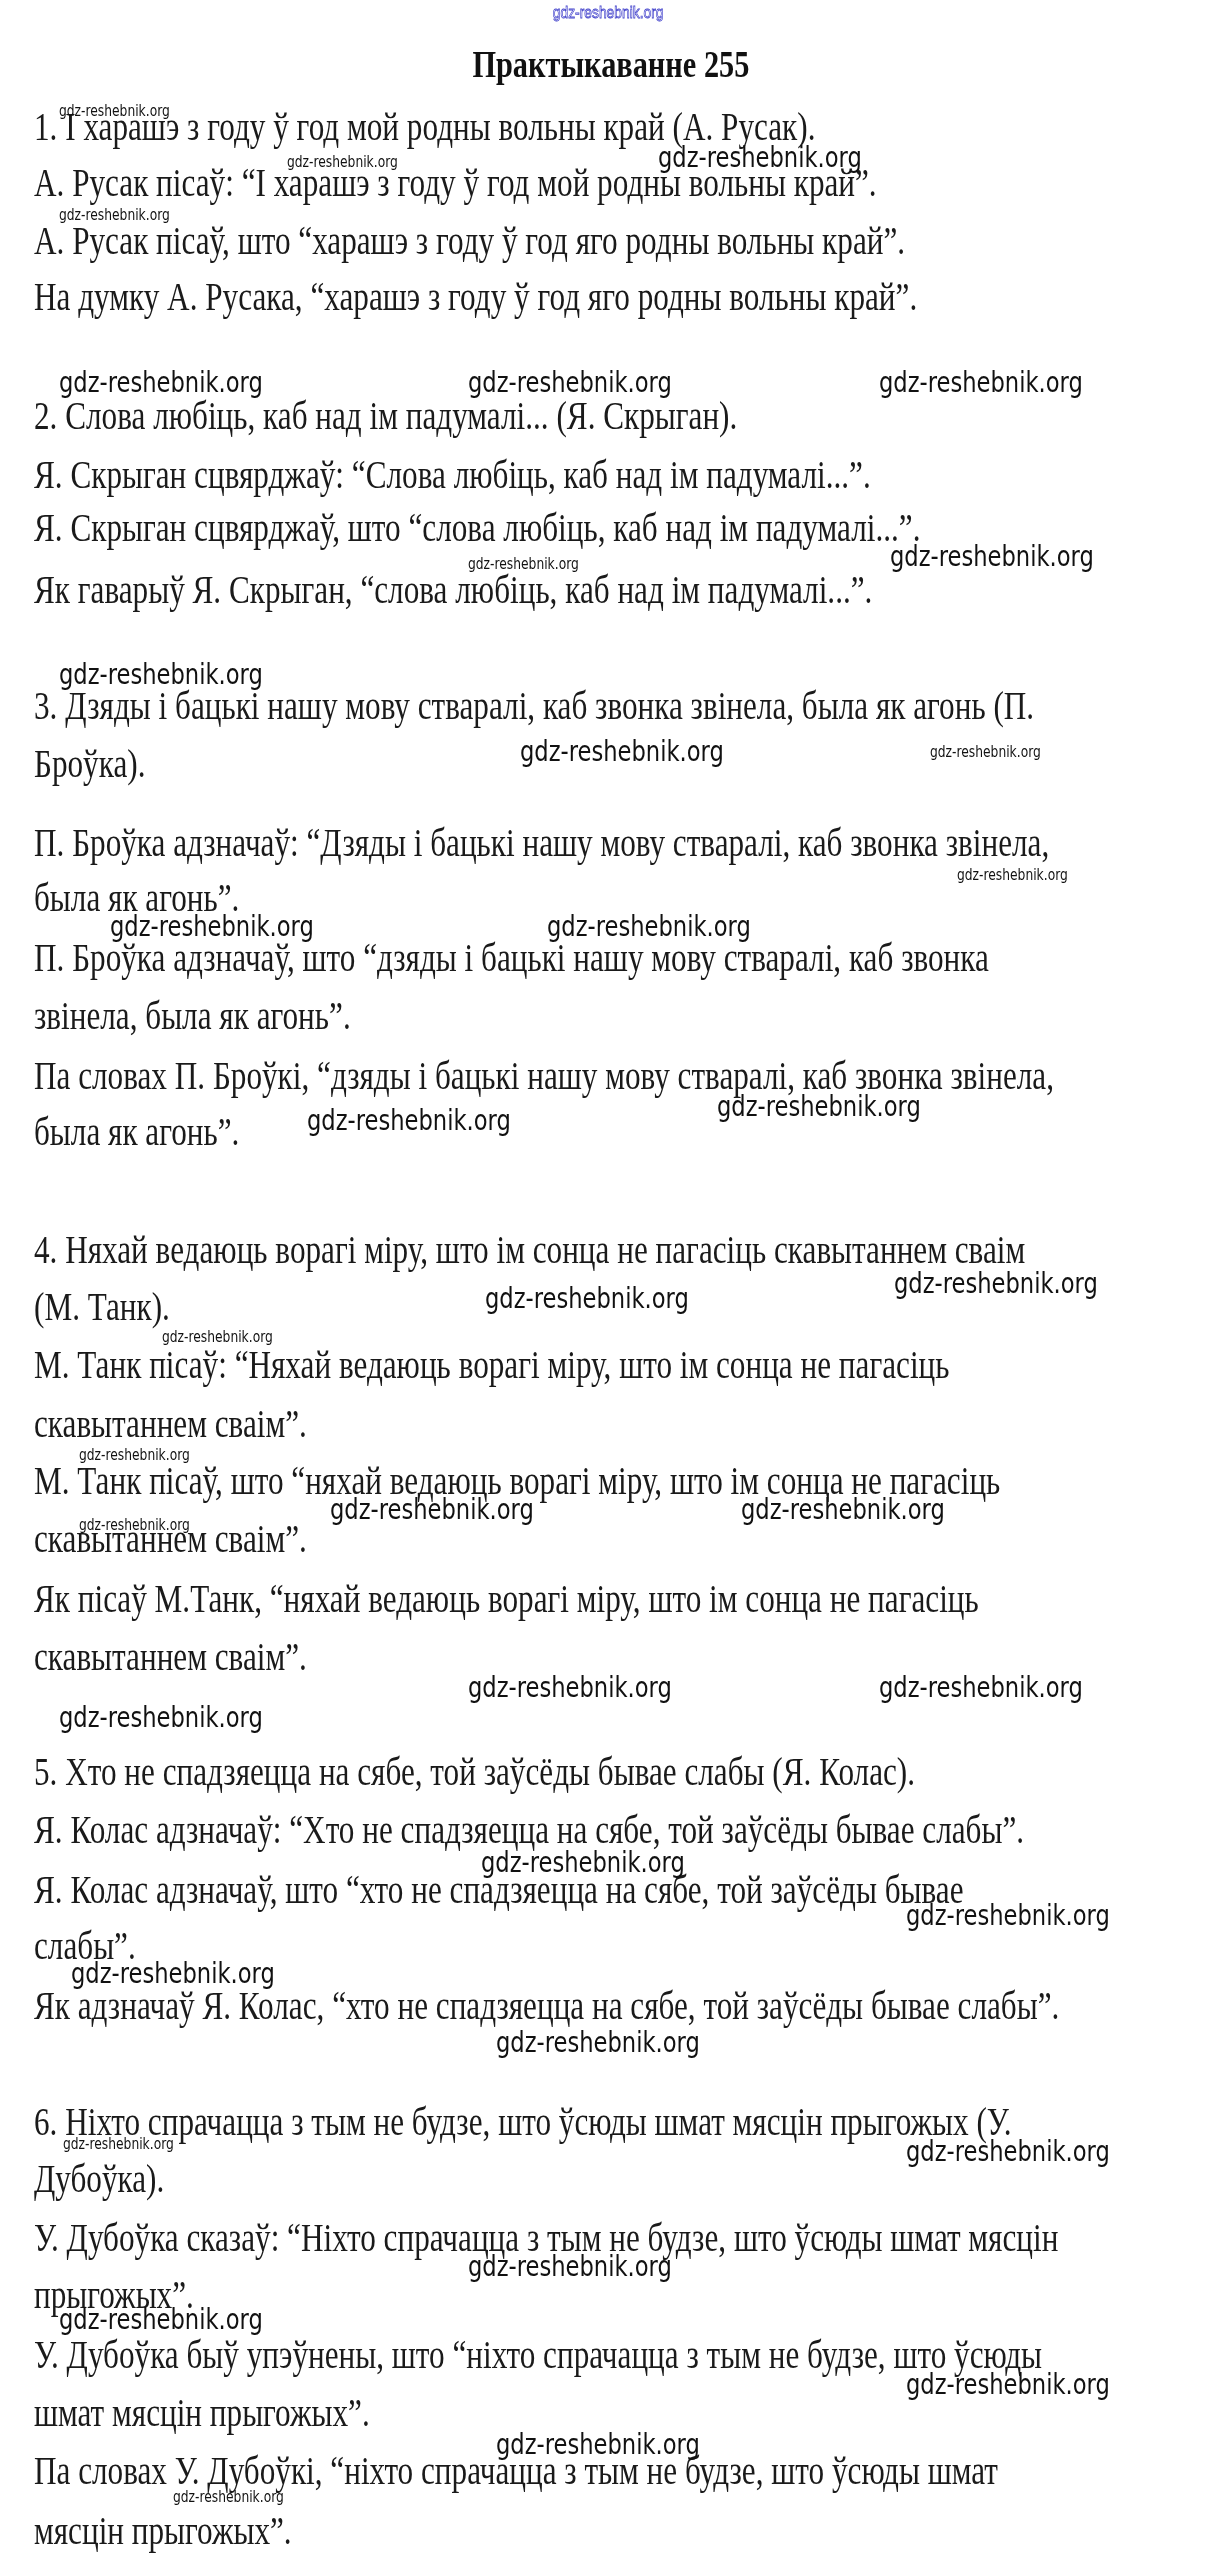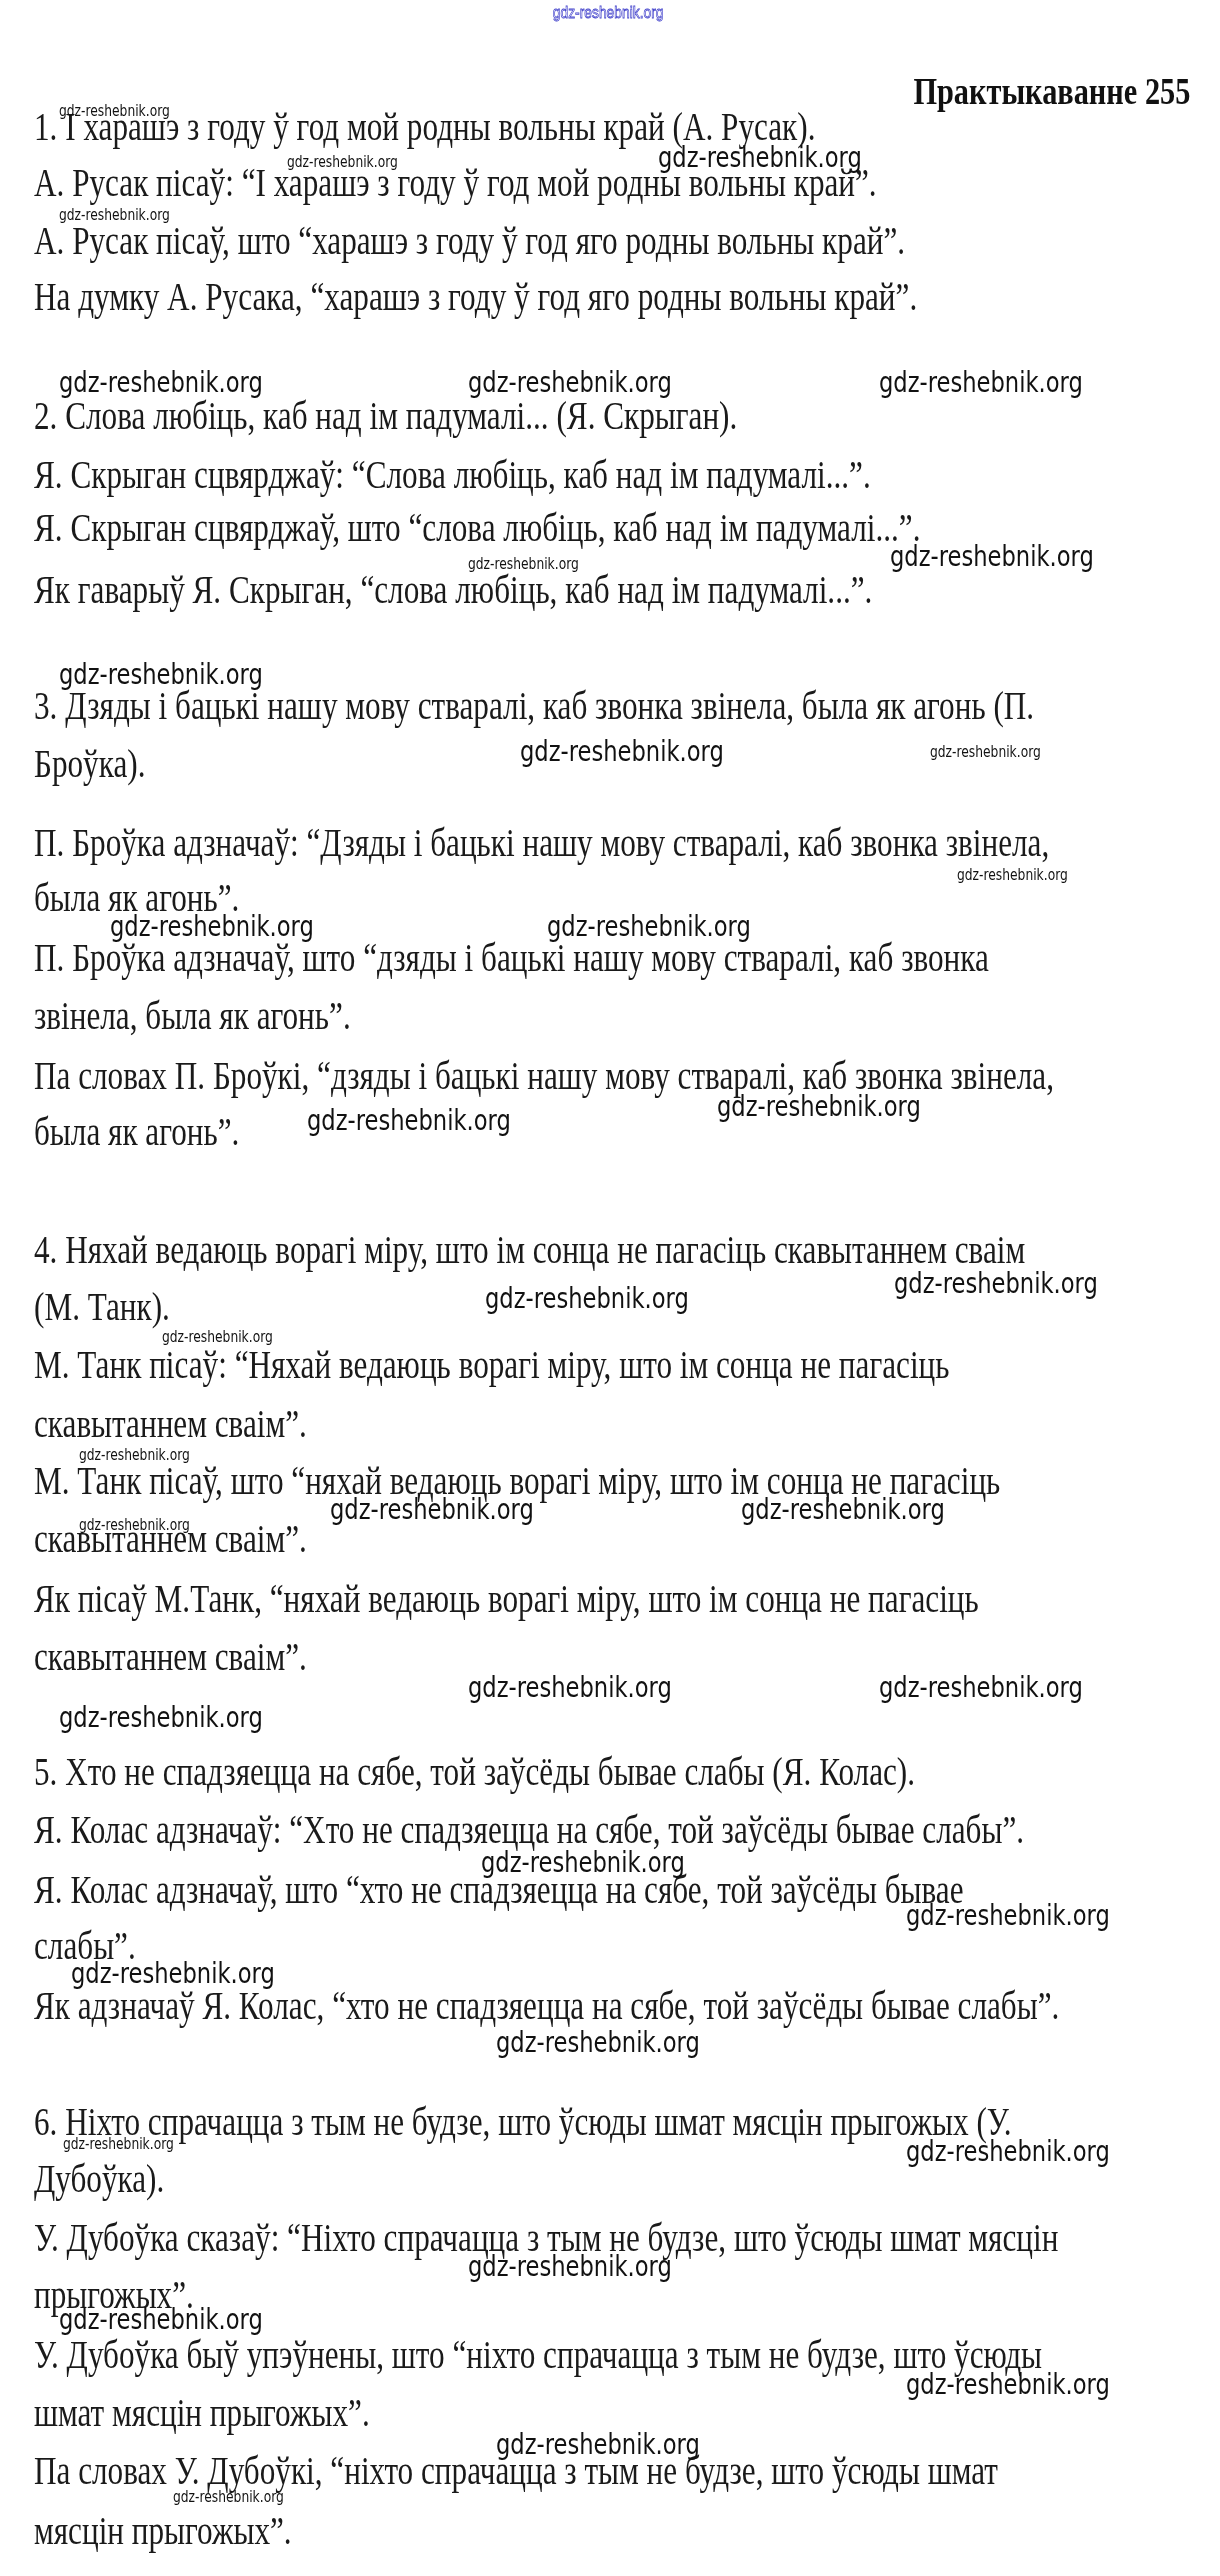--- a/index.html
+++ b/index.html
@@ -5,25 +5,24 @@
   html, body { margin: 0; padding: 0; background: #ffffff; }
   body { width: 1221px; height: 2576px; position: relative; overflow: hidden; }
   .page { position: absolute; left: 0; top: 0; width: 1221px; height: 2576px; background: #ffffff; }
   .line {
     position: absolute; left: 34px; white-space: nowrap;
     font-family: "Liberation Serif", "DejaVu Serif", serif;
     font-size: 39px; line-height: 42px; color: #1a1a1a;
     transform-origin: 0 50%; transform: scaleX(0.80);
   }
   .title {
-    position: absolute; left: 0; width: 1221px; text-align: right;
+    position: absolute; left: 0; width: 1221px; text-align: center;
     font-family: "Liberation Serif", "DejaVu Serif", serif;
     font-weight: bold; font-size: 37px; line-height: 42px; color: #111;
     top: 44px;
-    margin-top: 27px;
   }
   .title span { display: inline-block; transform: scaleX(0.82); }
   .wm {
     position: absolute; white-space: nowrap;
     font-family: "DejaVu Sans", "Liberation Sans", sans-serif;
     color: #111; transform-origin: 0 50%;
   }
   .wm.lg { font-size: 29px; line-height: 33px; transform: scaleX(0.78); }
   .wm.sm { font-size: 16.4px; line-height: 19px; transform: scaleX(0.75); }
   .wm.top {

